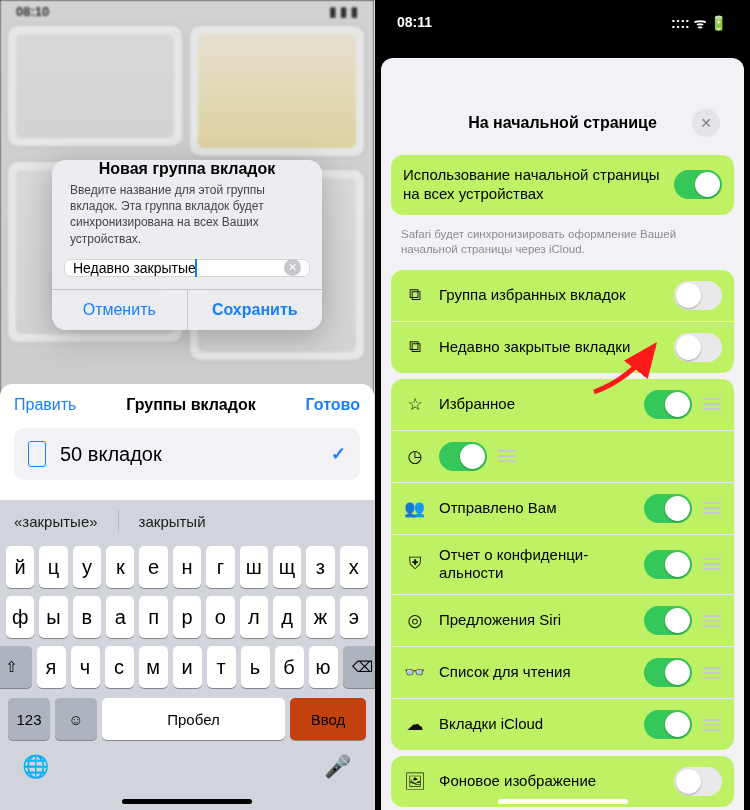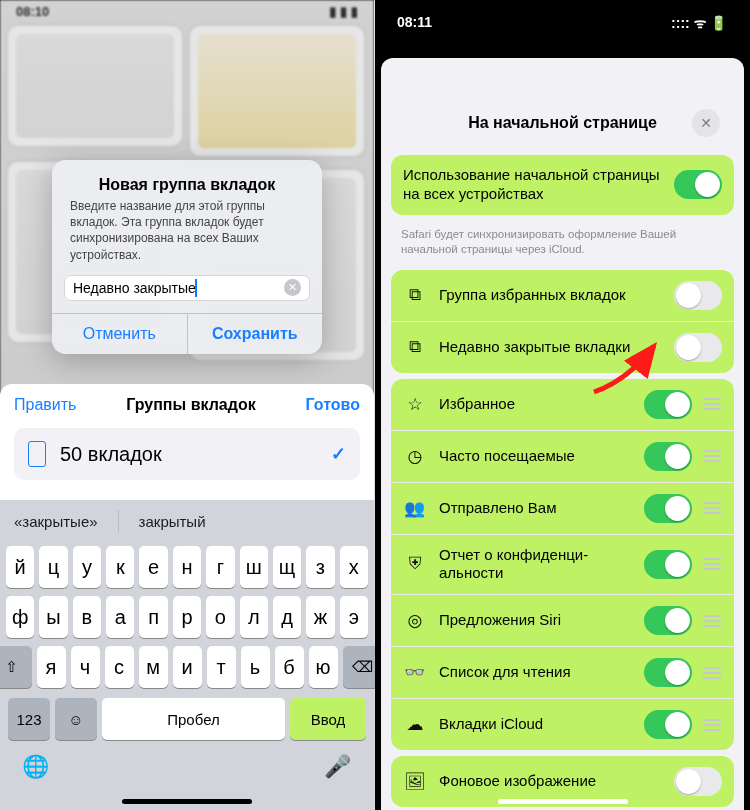--- a/index.html
+++ b/index.html
@@ -14,23 +14,23 @@
   .blur-card { position:absolute; background:#fff; border-radius:10px; box-shadow:0 0 6px rgba(0,0,0,.08);}
   .c1 { top:26px; left:8px; width:174px; height:120px; }
   .c2 { top:26px; left:190px; width:174px; height:130px; }
   .c3 { top:162px; left:8px; width:174px; height:180px; }
   .c4 { top:170px; left:190px; width:174px; height:190px; }
   .blur-card::after{content:""; position:absolute; inset:8px; border-radius:6px; background:linear-gradient(#f1f1f1,#eaeaea);}
   .c2::after{ background:linear-gradient(#fff8e6,#f6e9b2);}
 
   
   .alert { position:absolute; top:160px; left:50%; transform:translateX(-50%); width:270px; background:#eceef2ee; border-radius:14px; box-shadow:0 6px 30px rgba(0,0,0,.25); overflow:hidden; backdrop-filter:blur(6px);}
-  .alert-h { font-size:16px; font-weight:600; text-align:center; padding:16px 16px 4px; }
+  .alert-h { font-size:16px; font-weight:600; text-align:center; padding:0 16px 4px; }
   .alert-p { font-size:12px; color:#444; text-align:left; padding:0 18px 12px; line-height:1.35; }
-  .input-row { margin:0 12px 12px; background:#fff; border:1px solid #d6d6d8; border-radius:7px; height:26px; display:flex; align-items:center; padding:0 8px; }
+  .input-row { margin:0 12px 12px; background:#fff; border:1px solid #d6d6d8; border-radius:7px; height:18px; display:flex; align-items:center; padding:0 8px; }
   .input-row span.txt { font-size:14px; color:#000; }
   .cursor { display:inline-block; width:2px; height:18px; background:#0a7cff; margin-left:-1px;}
   .clearbtn { margin-left:auto; width:17px; height:17px; border-radius:50%; background:#c7c7cb; display:flex; align-items:center; justify-content:center; color:#fff; font-size:11px;}
   .alert-btns { display:flex; border-top:0.5px solid #c3c3c7;}
   .alert-btns div { flex:1; text-align:center; padding:11px 0; font-size:16px; color:#187fff; }
   .alert-btns div:first-child{ border-right:0.5px solid #c3c3c7; }
   .alert-btns .bold{ font-weight:600; }
 
   
   .sheet { position:absolute; top:384px; left:0; right:0; bottom:0; background:#fff; border-top-left-radius:12px; border-top-right-radius:12px;text-align:center; }
@@ -50,21 +50,21 @@
   .sugg .sep{ width:1px; height:22px; background:#b7bac0; padding:0;}
   .kb-rows { padding:0 4px; }
   .krow { display:flex; gap:5px; padding:4px 2px; justify-content:center;}
   .key { flex:1; height:42px; background:#fff; border-radius:5px; box-shadow:0 1px 0 #888; display:flex; align-items:center; justify-content:center; font-size:20px; }
   .key.fn { background:#aeb4be; font-size:15px;}
   .krow3 .key{ flex:0 0 29px;}
   .krow3 .key.fn{ flex:0 0 40px;}
   .krow4 { padding:6px 4px 4px; }
   .krow4 .space{ flex:1; font-size:15px; }
   .krow4 .key.fn{ flex:0 0 42px;}
-  .krow4 .key.enter{ flex:0 0 76px; background:#bef264; font-size:15px;}
+  .krow4 .key.enter{ flex:0 0 76px; background:#c2410c; font-size:15px;}
   .kb-bottom{ display:flex; justify-content:space-between; padding:10px 22px 4px; font-size:22px; color:#3a3a3c;}
   .home { position:absolute; bottom:6px; left:50%; transform:translateX(-50%); width:130px; height:5px; background:#000; border-radius:3px;}
 
   
   .p2-status { height:44px; display:flex; justify-content:space-between; align-items:center; padding:0 22px; color:#fff; font-size:14px; font-weight:600;}
   .p2-status .icons span{ margin-left:4px; }
   .p2-sheet { position:absolute; top:58px; left:6px; right:6px; bottom:0; background:#f2f2f6; border-radius:12px 12px 0 0; padding:0; }
   .p2-hdr { display:flex; align-items:center; padding:16px 24px 12px;margin-top:35px; }
   .p2-hdr .tt{ flex:1; text-align:center; font-size:16px; font-weight:600; }
   .xbtn { width:28px; height:28px; border-radius:50%; background:#e3e3e8; display:flex; align-items:center; justify-content:center; color:#7c7c82; font-size:14px;}
@@ -227,21 +227,20 @@
               <span class="knob"></span>
             </span>
   <span class="drag">
               <span></span>
               <span></span>
               <span></span>
             </span>
           </div>
           <div class="cell">
             <span class="ic">◷</span>
-  <span class="lab">Часто посещаемые</span>
   <span class="toggle on">
               <span class="knob"></span>
             </span>
   <span class="drag">
               <span></span>
               <span></span>
               <span></span>
             </span>
           </div>
           <div class="cell">

